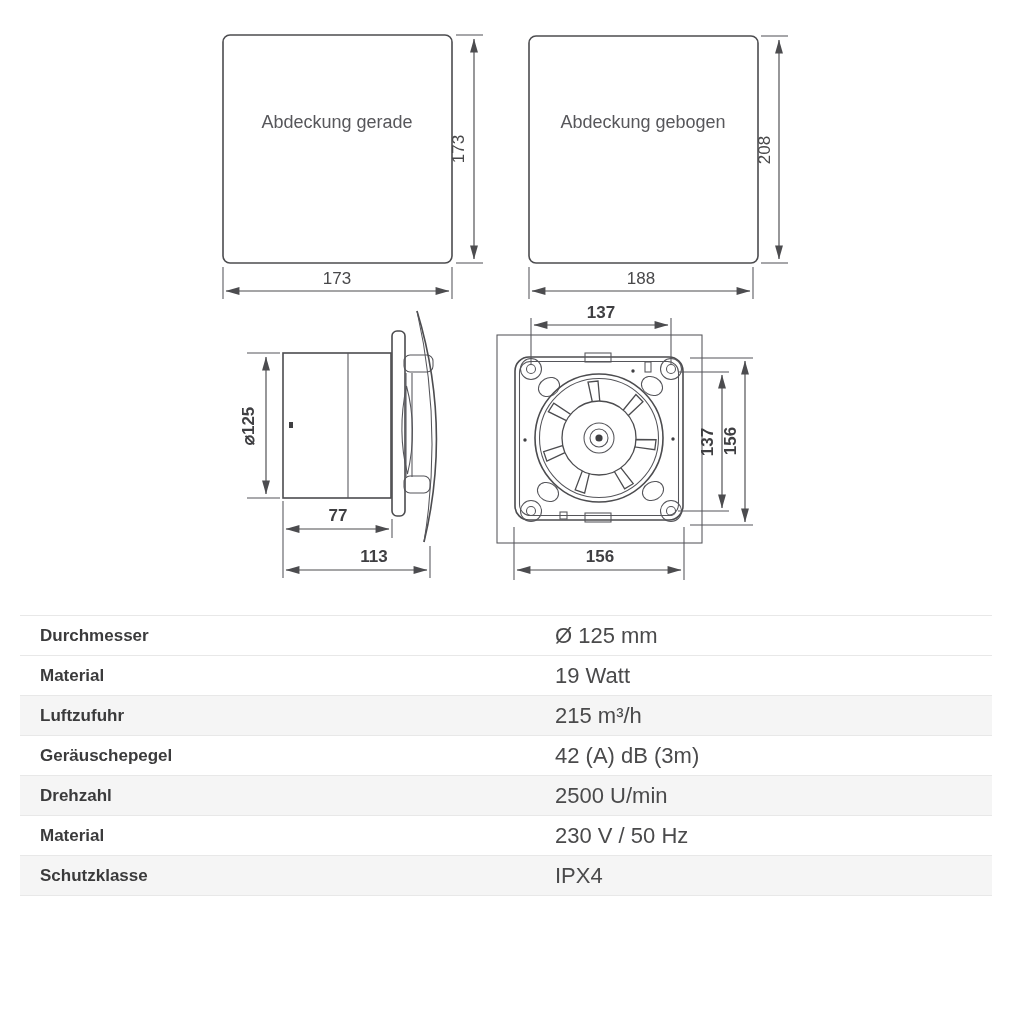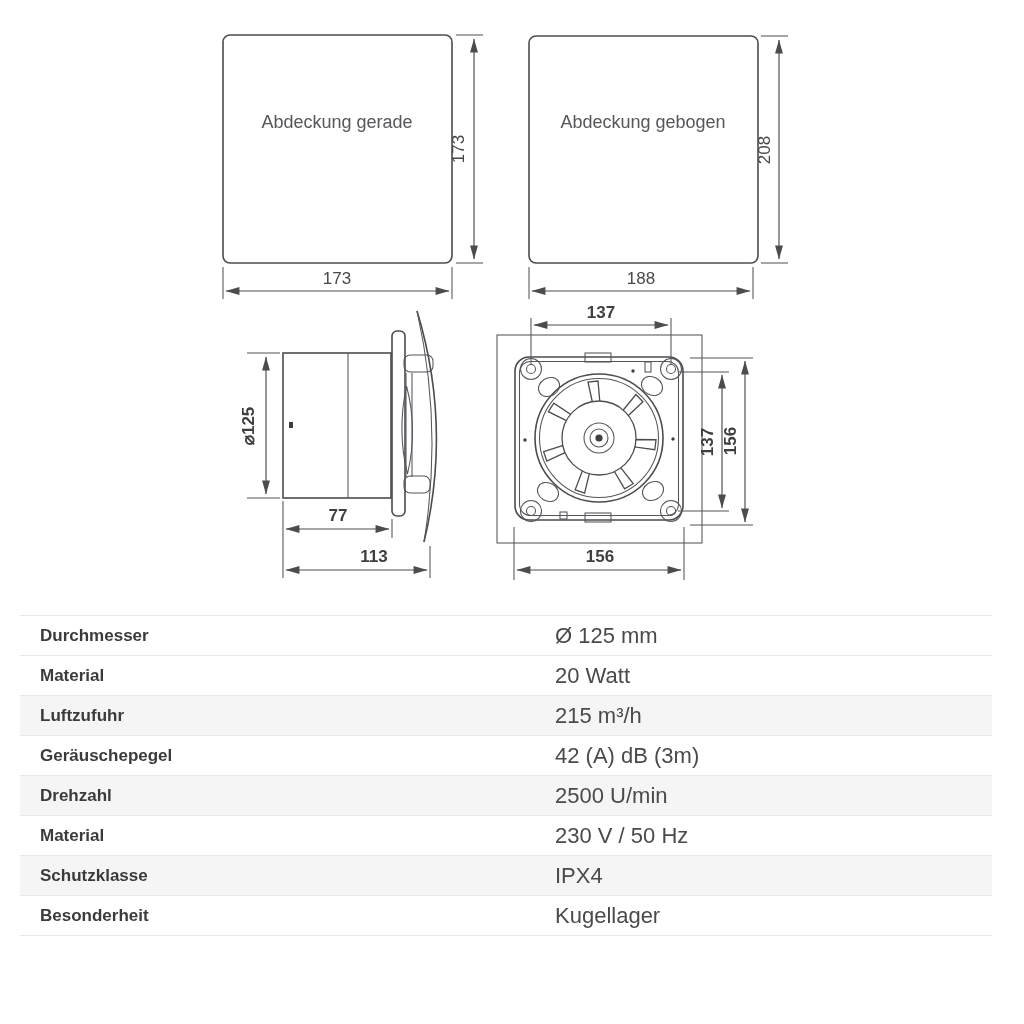--- a/index.html
+++ b/index.html
@@ -170,21 +170,21 @@
   </g>
 </svg>
 
 <div class="spec-table">
   <div class="spec-row">
     <div class="spec-label">Durchmesser</div>
     <div class="spec-value">Ø 125 mm</div>
   </div>
   <div class="spec-row">
     <div class="spec-label">Material</div>
-    <div class="spec-value">20 Watt</div>
+    <div class="spec-value">19 Watt</div>
   </div>
   <div class="spec-row alt">
     <div class="spec-label">Luftzufuhr</div>
     <div class="spec-value">215 m³/h</div>
   </div>
   <div class="spec-row">
     <div class="spec-label">Geräuschepegel</div>
     <div class="spec-value">42 (A) dB (3m)</div>
   </div>
   <div class="spec-row alt">
@@ -192,17 +192,13 @@
     <div class="spec-value">2500 U/min</div>
   </div>
   <div class="spec-row">
     <div class="spec-label">Material</div>
     <div class="spec-value">230 V / 50 Hz</div>
   </div>
   <div class="spec-row alt">
     <div class="spec-label">Schutzklasse</div>
     <div class="spec-value">IPX4</div>
   </div>
-  <div class="spec-row">
-    <div class="spec-label">Besonderheit</div>
-    <div class="spec-value">Kugellager</div>
-  </div>
 </div>
 
 </body></html>

